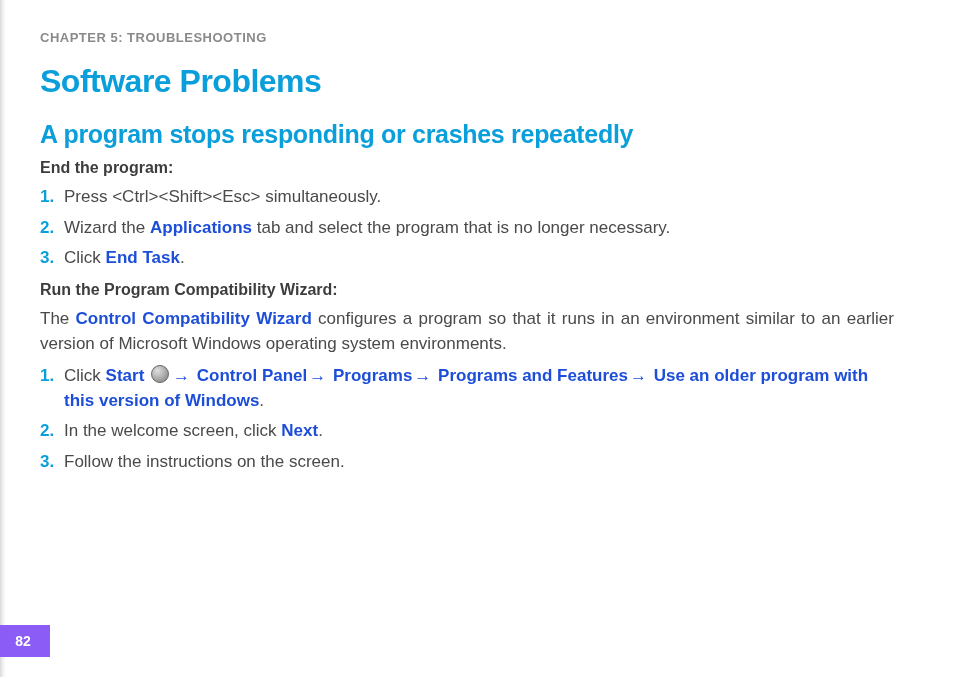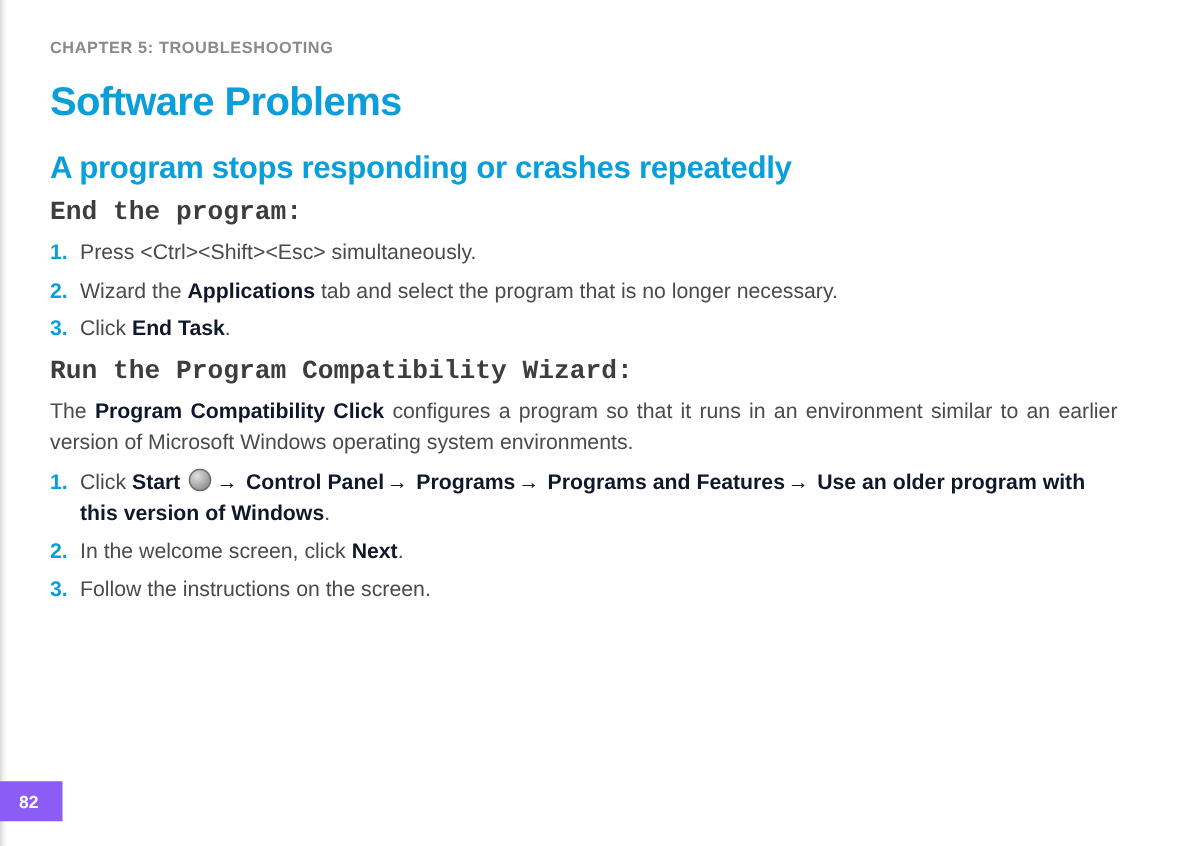--- a/index.html
+++ b/index.html
@@ -35,22 +35,21 @@
     color: #0a9fda;
     font-size: 25px;
     font-weight: 700;
     margin: 18px 0 10px 0;
     letter-spacing: -0.3px;
   }
   .strong-line {
     font-weight: 700;
     color: #3d3d3d;
     margin: 10px 0 8px 0;
-    font-size: 21px;
-    font-family: Liberation Mono, monospace;
+    font-size: 16px;
   }
   ol.steps {
     margin: 4px 0 10px 0;
     padding-left: 24px;
     list-style: none;
     counter-reset: step;
   }
   ol.steps li {
     counter-increment: step;
     position: relative;
@@ -65,21 +64,21 @@
     top: 0;
     font-weight: 700;
     color: #0a9fda;
   }
   .para {
     font-size: 17px;
     line-height: 1.45;
     margin: 8px 0;
     text-align: justify;
   }
-  .b { font-weight: 700; color: #0f172a; }
+  .b { font-weight: 700; color: #1d4ed8; }
   .arrow { padding: 0 2px; }
   .win-orb {
     display: inline-block;
     width: 16px;
     height: 16px;
     border-radius: 50%;
     background: radial-gradient(circle at 35% 30%, #e0e0e0, #7a7a7a);
     border: 1px solid #666;
     vertical-align: -2px;
     margin: 0 2px;
@@ -130,21 +129,21 @@
     <li>
       <span>Click </span><span class="b">End Task</span><span>.</span>
     </li>
   </ol>
 
 
 
   <div class="strong-line">Run the Program Compatibility Wizard:</div>
 
   <div class="para">
-    <span>The </span><span class="b">Program Compatibility Click</span><span> configures a program so that it runs in an environment similar to an earlier version of Microsoft Windows operating system environments.</span>
+    <span>The </span><span class="b">Control Compatibility Wizard</span><span> configures a program so that it runs in an environment similar to an earlier version of Microsoft Windows operating system environments.</span>
   </div>
 
   <ol class="steps">
     <li>
       <span>Click </span><span class="b">Start</span>
       <span class="win-orb"></span><span class="b arrow">→</span><span class="b"> Control Panel</span><span class="b arrow">→</span><span class="b"> Programs</span><span class="b arrow">→</span><span class="b"> Programs and Features</span><span class="b arrow">→</span><span class="b"> Use an older program with this version of Windows</span><span>.</span>
     </li>
     <li>
       <span>In the welcome screen, click </span><span class="b">Next</span><span>.</span>
     </li>

